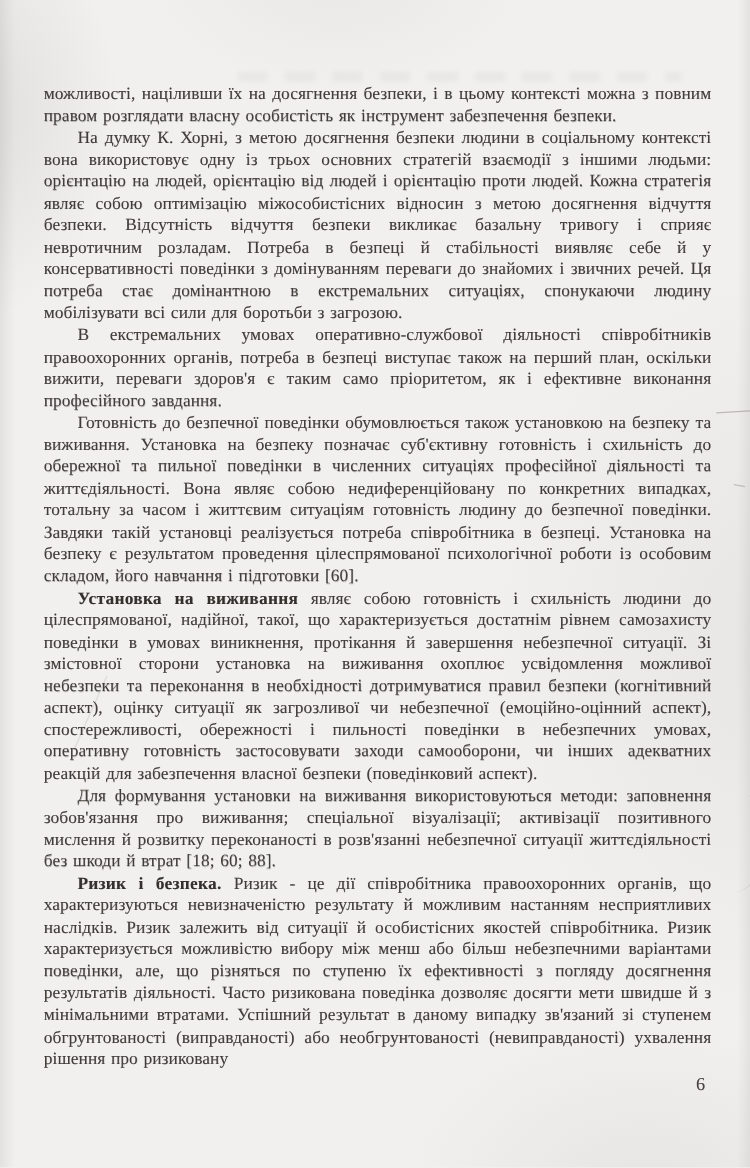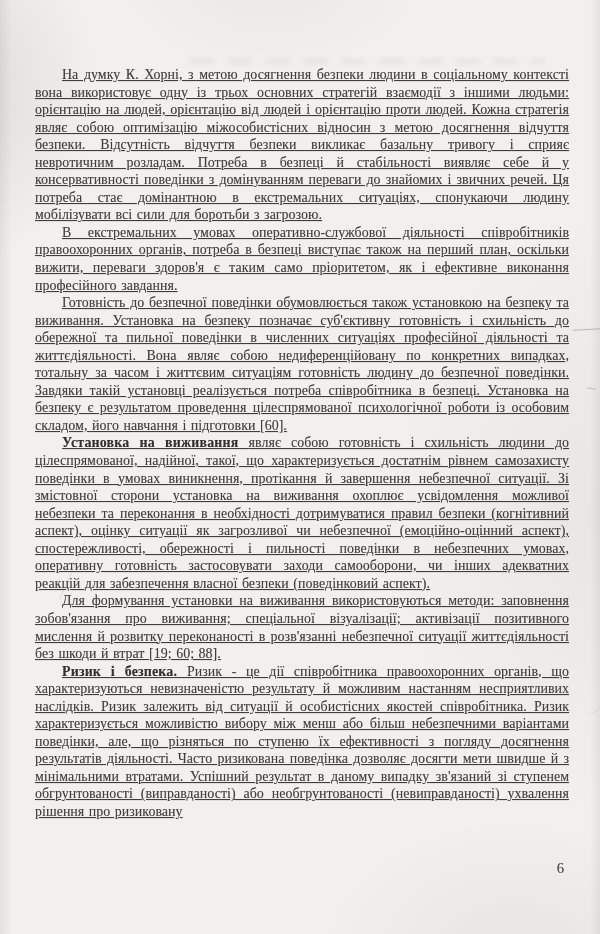--- a/index.html
+++ b/index.html
@@ -42,21 +42,20 @@
     word-spacing: 0.07em;
     letter-spacing: 0.1px;
     text-shadow: 0.3px 0.3px 0.5px rgba(66,62,58,0.35);
   }
   .body-text p {
     margin: 0;
     padding: 0;
   }
   .body-text p.indent {
     text-indent: 27px;
-    text-decoration: underline;
   }
   .body-text .bold {
     font-weight: bold;
     color: #332f2c;
     letter-spacing: 0.25px;
   }
   .page-number {
     position: absolute;
     top: 860px;
     right: 36px;
@@ -125,22 +124,23 @@
 <body>
 
 <div class="page">
   <div class="ghost-smudge"></div>
   <div class="scratch-a"></div>
   <div class="scratch-b"></div>
   <div class="scratch-c"></div>
   <div class="scratch-d"></div>
 
   <div class="body-text">
+      <p class="para"><span>можливості, націливши їх на досягнення безпеки, і в цьому контексті можна з повним правом розглядати власну особистість як інструмент забезпечення безпеки.</span></p>
       <p class="para indent"><span>На думку К. Хорні, з метою досягнення безпеки людини в соціальному контексті вона використовує одну із трьох основних стратегій взаємодії з іншими людьми: орієнтацію на людей, орієнтацію від людей і орієнтацію проти людей. Кожна стратегія являє собою оптимізацію міжособистісних відносин з метою досягнення відчуття безпеки. Відсутність відчуття безпеки викликає базальну тривогу і сприяє невротичним розладам. Потреба в безпеці й стабільності виявляє себе й у консервативності поведінки з домінуванням переваги до знайомих і звичних речей. Ця потреба стає домінантною в екстремальних ситуаціях, спонукаючи людину мобілізувати всі сили для боротьби з загрозою.</span></p>
       <p class="para indent"><span>В екстремальних умовах оперативно-службової діяльності співробітників правоохоронних органів, потреба в безпеці виступає також на перший план, оскільки вижити, переваги здоров'я є таким само пріоритетом, як і ефективне виконання професійного завдання.</span></p>
       <p class="para indent"><span>Готовність до безпечної поведінки обумовлюється також установкою на безпеку та виживання. Установка на безпеку позначає суб'єктивну готовність і схильність до обережної та пильної поведінки в численних ситуаціях професійної діяльності та життєдіяльності. Вона являє собою недиференційовану по конкретних випадках, тотальну за часом і життєвим ситуаціям готовність людину до безпечної поведінки. Завдяки такій установці реалізується потреба співробітника в безпеці. Установка на безпеку є результатом проведення цілеспрямованої психологічної роботи із особовим складом, його навчання і підготовки [60].</span></p>
       <p class="para indent"><span class="bold">Установка на виживання </span><span>являє собою готовність і схильність людини до цілеспрямованої, надійної, такої, що характеризується достатнім рівнем самозахисту поведінки в умовах виникнення, протікання й завершення небезпечної ситуації. Зі змістовної сторони установка на виживання охоплює усвідомлення можливої небезпеки та переконання в необхідності дотримуватися правил безпеки (когнітивний аспект), оцінку ситуації як загрозливої чи небезпечної (емоційно-оцінний аспект), спостережливості, обережності і пильності поведінки в небезпечних умовах, оперативну готовність застосовувати заходи самооборони, чи інших адекватних реакцій для забезпечення власної безпеки (поведінковий аспект).</span></p>
-      <p class="para indent"><span>Для формування установки на виживання використовуються методи: заповнення зобов'язання про виживання; спеціальної візуалізації; активізації позитивного мислення й розвитку переконаності в розв'язанні небезпечної ситуації життєдіяльності без шкоди й втрат [19; 60; 88].</span></p>
+      <p class="para indent"><span>Для формування установки на виживання використовуються методи: заповнення зобов'язання про виживання; спеціальної візуалізації; активізації позитивного мислення й розвитку переконаності в розв'язанні небезпечної ситуації життєдіяльності без шкоди й втрат [18; 60; 88].</span></p>
       <p class="para indent"><span class="bold">Ризик і безпека. </span><span>Ризик - це дії співробітника правоохоронних органів, що характеризуються невизначеністю результату й можливим настанням несприятливих наслідків. Ризик залежить від ситуації й особистісних якостей співробітника. Ризик характеризується можливістю вибору між менш або більш небезпечними варіантами поведінки, але, що різняться по ступеню їх ефективності з погляду досягнення результатів діяльності. Часто ризикована поведінка дозволяє досягти мети швидше й з мінімальними втратами. Успішний результат в даному випадку зв'язаний зі ступенем обгрунтованості (виправданості) або необгрунтованості (невиправданості) ухвалення рішення про ризиковану</span></p>
     </div>
 
   <div class="page-number">6</div>
 </div>
 
 </body></html>

